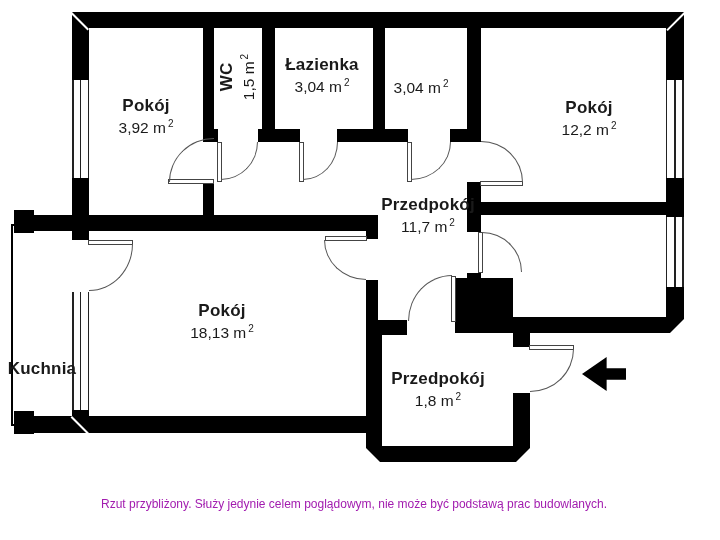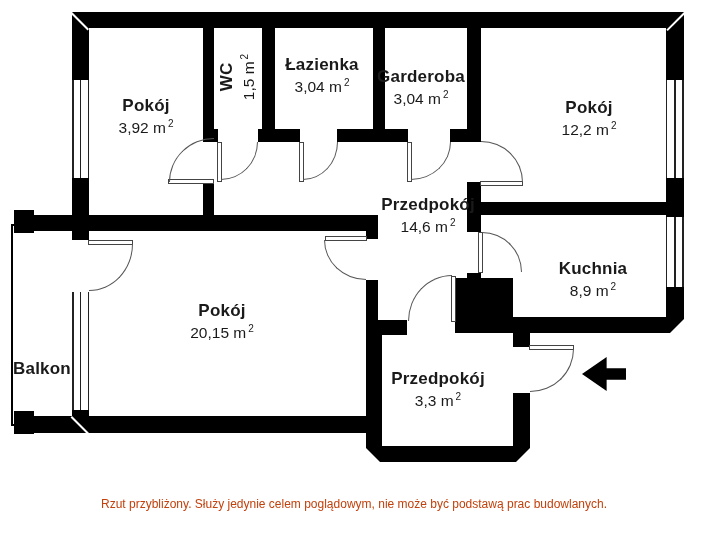--- a/index.html
+++ b/index.html
@@ -21,21 +21,21 @@
   .arc.bl{border-left:1.5px solid #555;border-bottom:1.5px solid #555;border-bottom-left-radius:100% 100%;}
   .leaf{position:absolute;background:#fff;border:1px solid #444;box-sizing:border-box;}
   .room-label{position:absolute;text-align:center;transform:translate(-50%,-50%);white-space:nowrap;line-height:1.3;}
   .room-label.rot{transform:translate(-50%,-50%) rotate(-90deg);}
   .room-name{font-weight:bold;font-size:17px;letter-spacing:.2px;}
   .room-area{font-size:15.5px;}
   .room-area .sup{font-size:10px;vertical-align:6px;margin-left:2px;}
   .balcony-line{position:absolute;background:#000;}
   .arrow{position:absolute;background:#000;
          clip-path:polygon(0 50%,56% 0,56% 33%,100% 33%,100% 67%,56% 67%,56% 100%);}
-  .footer{position:absolute;left:0;top:497px;width:708px;text-align:center;font-size:12px;color:#c2410c;}
+  .footer{position:absolute;left:0;top:497px;width:708px;text-align:center;font-size:12px;color:#a21caf;}
 </style>
 </head>
 <body>
 
 <div class="stage">
 
   <div class="wall" style="left:72px;top:12px;width:612px;height:16px;"></div>
   <div class="wall" style="left:72px;top:28px;width:17px;height:52px;"></div>
   <div class="wall" style="left:72px;top:178px;width:17px;height:62px;"></div>
   <div class="wall" style="left:72px;top:410px;width:17px;height:23px;"></div>
@@ -130,41 +130,36 @@
   </div>
   <div class="room-label rot" style="left:238px;top:77px;">
     <div class="room-name">WC</div>
     <div class="room-area"><span>1,5 m</span><span class="sup">2</span></div>
   </div>
   <div class="room-label" style="left:322px;top:76px;">
     <div class="room-name">Łazienka</div>
     <div class="room-area"><span>3,04 m</span><span class="sup">2</span></div>
   </div>
   <div class="room-label" style="left:421px;top:88px;">
-    <div class="room-name">Garderoba</div>
     <div class="room-area"><span>3,04 m</span><span class="sup">2</span></div>
   </div>
   <div class="room-label" style="left:589px;top:119px;">
     <div class="room-name">Pokój</div>
     <div class="room-area"><span>12,2 m</span><span class="sup">2</span></div>
   </div>
   <div class="room-label" style="left:428px;top:216px;">
     <div class="room-name">Przedpokój</div>
-    <div class="room-area"><span>14,6 m</span><span class="sup">2</span></div>
-  </div>
-  <div class="room-label" style="left:593px;top:280px;">
-    <div class="room-name">Kuchnia</div>
-    <div class="room-area"><span>8,9 m</span><span class="sup">2</span></div>
+    <div class="room-area"><span>11,7 m</span><span class="sup">2</span></div>
   </div>
   <div class="room-label" style="left:222px;top:322px;">
     <div class="room-name">Pokój</div>
-    <div class="room-area"><span>20,15 m</span><span class="sup">2</span></div>
+    <div class="room-area"><span>18,13 m</span><span class="sup">2</span></div>
   </div>
   <div class="room-label" style="left:438px;top:390px;">
     <div class="room-name">Przedpokój</div>
-    <div class="room-area"><span>3,3 m</span><span class="sup">2</span></div>
+    <div class="room-area"><span>1,8 m</span><span class="sup">2</span></div>
   </div>
   <div class="room-label" style="left:42px;top:369px;">
-    <div class="room-name">Balkon</div>
+    <div class="room-name">Kuchnia</div>
   </div>
 
   <div class="footer">Rzut przybliżony. Służy jedynie celem poglądowym, nie może być podstawą prac budowlanych.</div>
 </div>
 
 </body></html>

